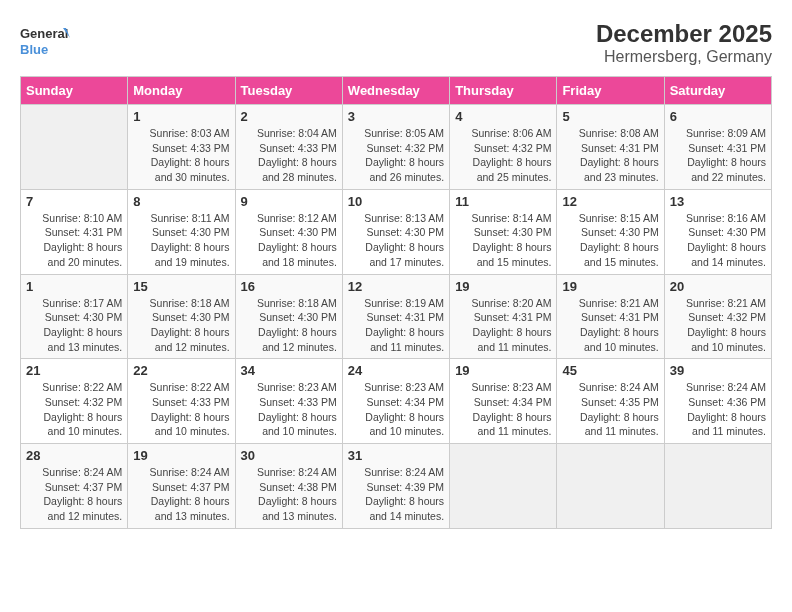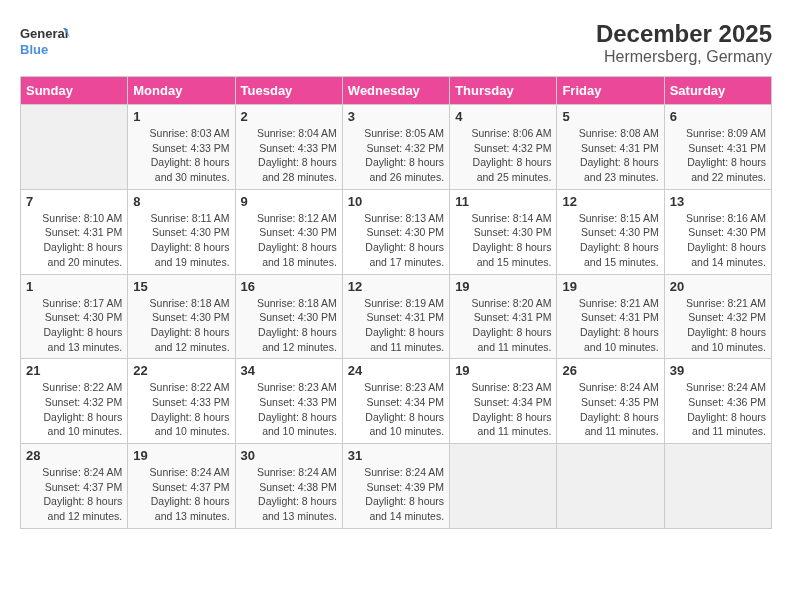--- a/index.html
+++ b/index.html
@@ -209,21 +209,21 @@
         </td>
         <td>
           <span class="day-number">24</span>
           <div class="day-detail">Sunrise: 8:23 AM<br>Sunset: 4:34 PM<br>Daylight: 8 hours<br>and 10 minutes.</div>
         </td>
         <td>
           <span class="day-number">19</span>
           <div class="day-detail">Sunrise: 8:23 AM<br>Sunset: 4:34 PM<br>Daylight: 8 hours<br>and 11 minutes.</div>
         </td>
         <td>
-          <span class="day-number">26</span>
+          <span class="day-number">45</span>
           <div class="day-detail">Sunrise: 8:24 AM<br>Sunset: 4:35 PM<br>Daylight: 8 hours<br>and 11 minutes.</div>
         </td>
         <td>
           <span class="day-number">39</span>
           <div class="day-detail">Sunrise: 8:24 AM<br>Sunset: 4:36 PM<br>Daylight: 8 hours<br>and 11 minutes.</div>
         </td>
       </tr>
       <tr>
         <td>
           <span class="day-number">28</span>

